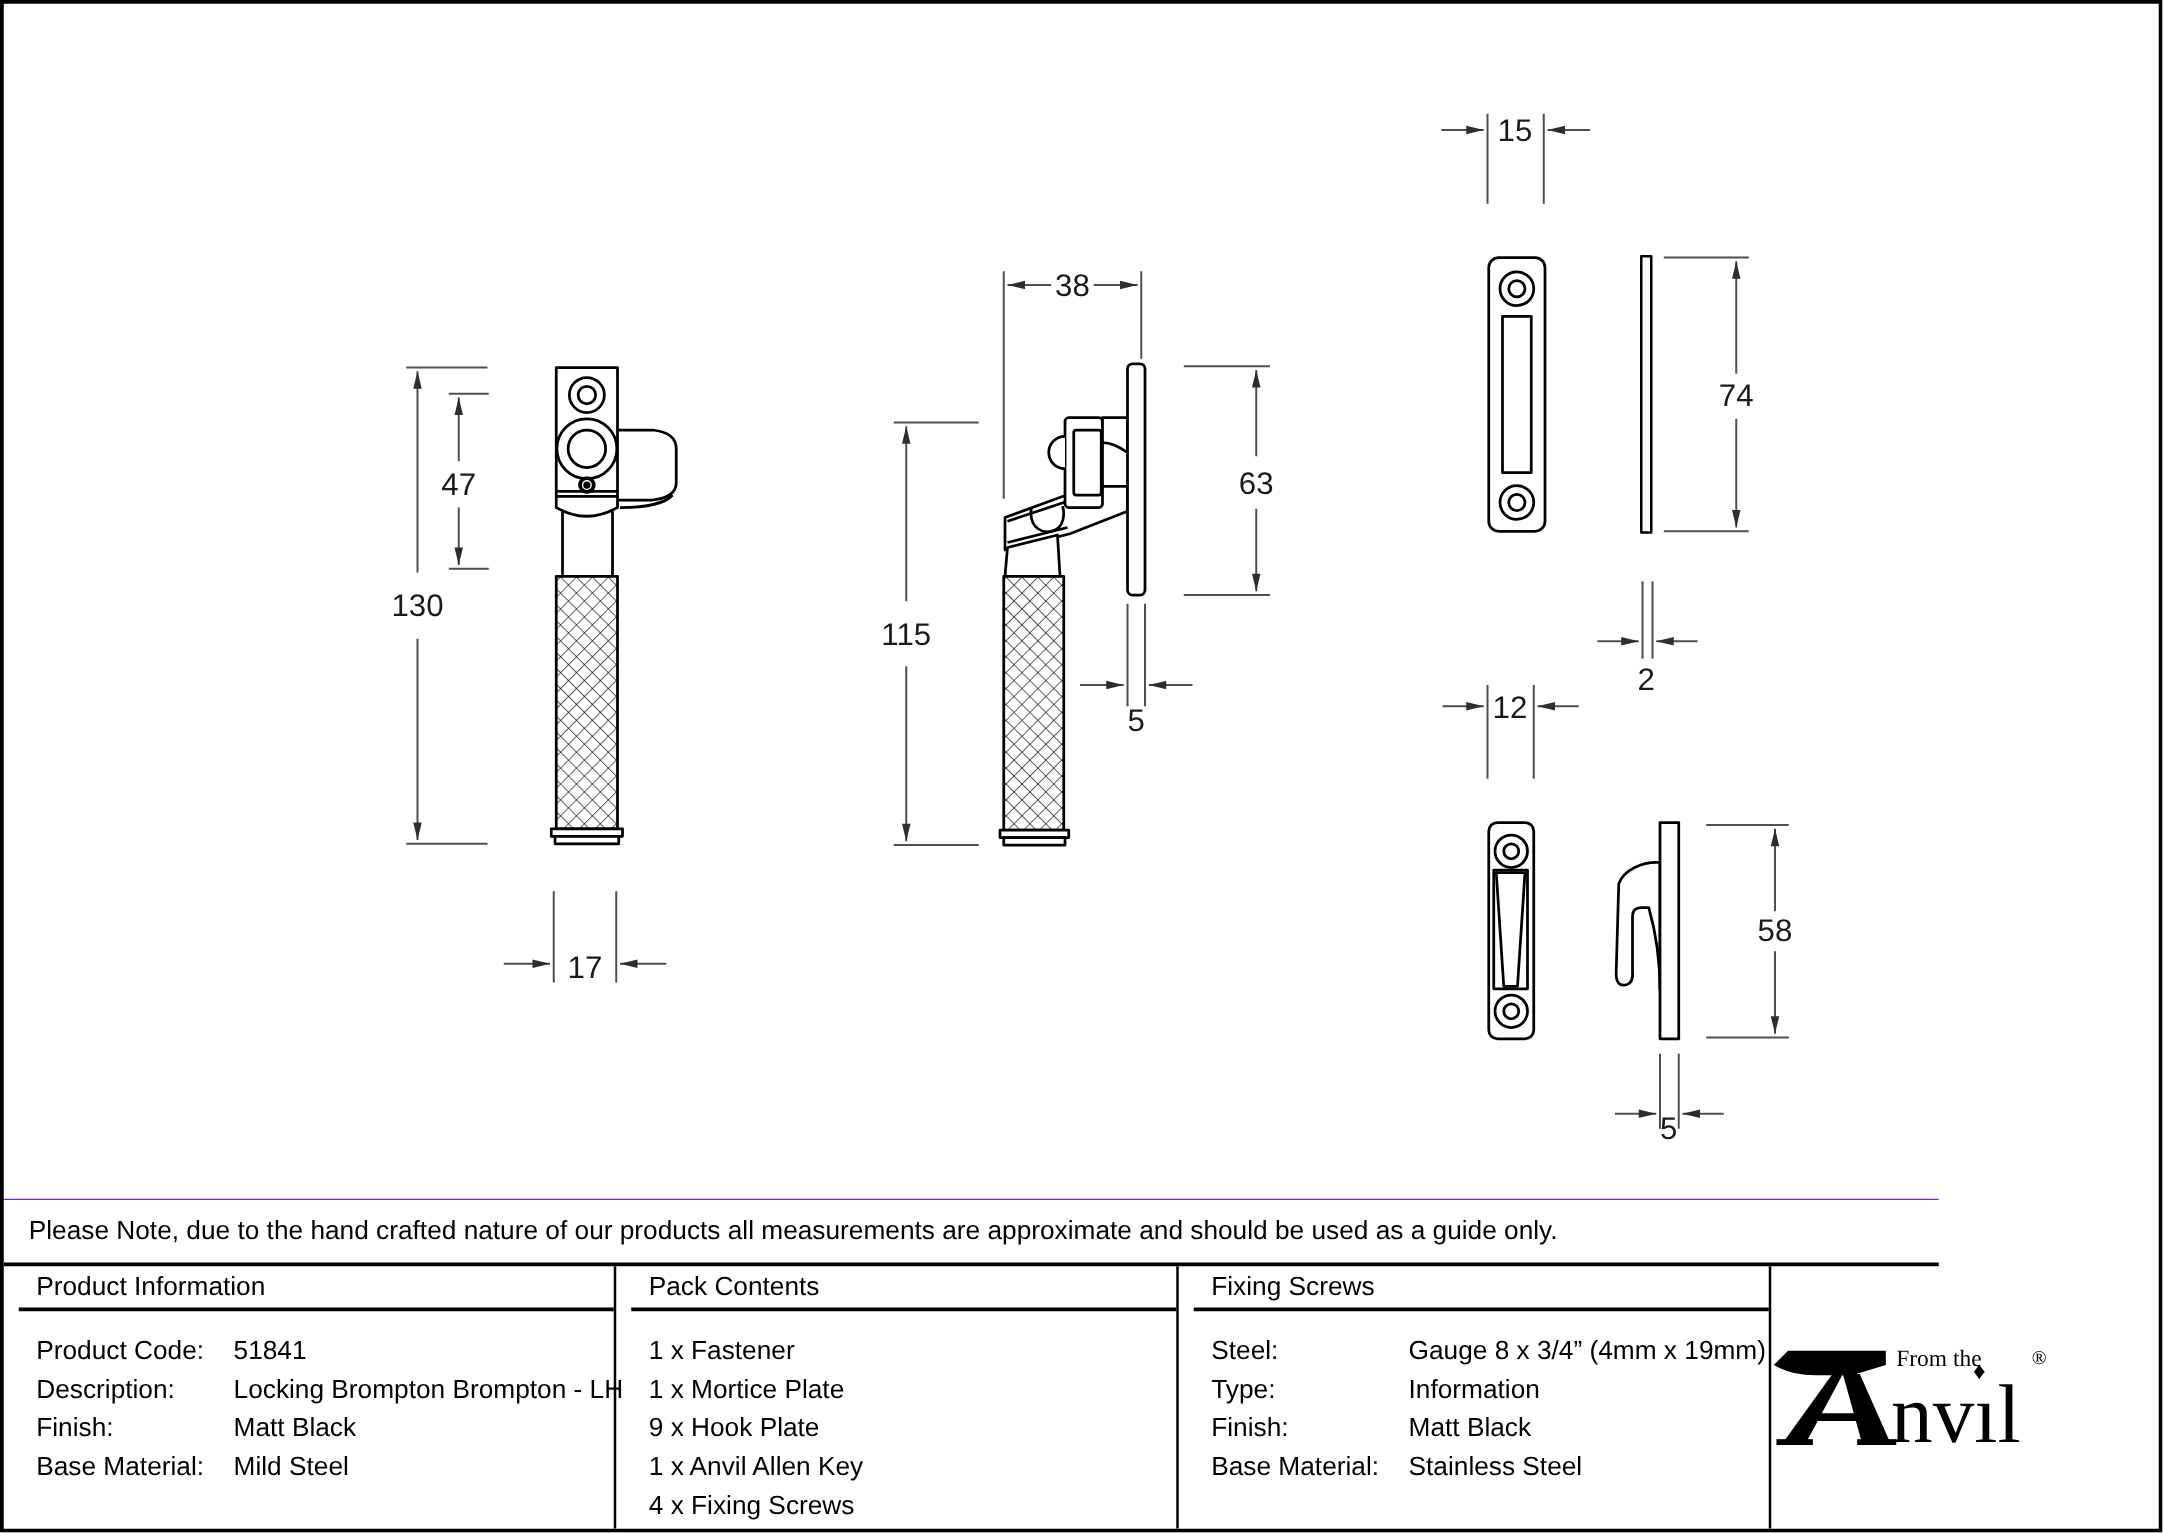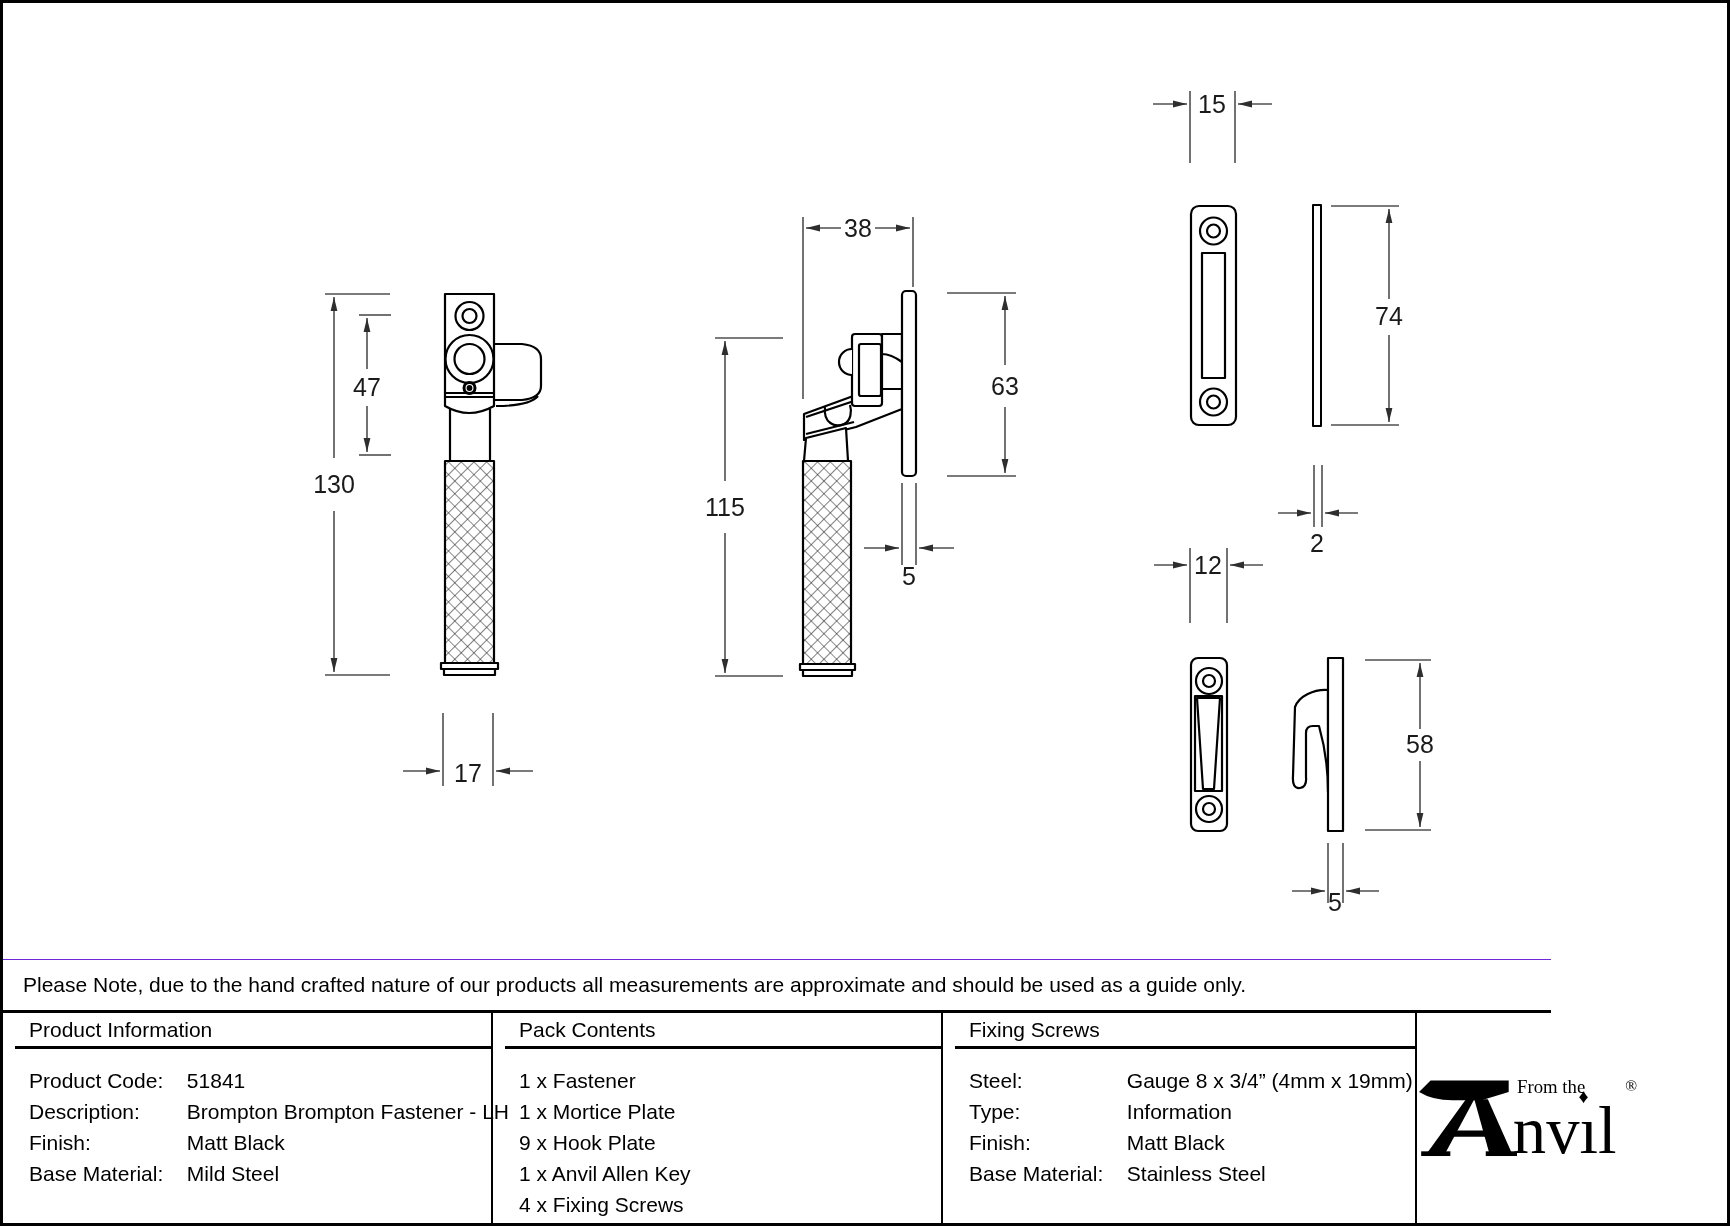--- a/index.html
+++ b/index.html
@@ -240,21 +240,21 @@
         <div class="cell-head">
           <span>Product Information</span>
         </div>
         <div class="cell-body">
           <div class="spec-row">
             <span class="lbl">Product Code:</span>
             <span class="val">51841</span>
           </div>
           <div class="spec-row">
             <span class="lbl">Description:</span>
-            <span class="val">Brompton Brompton Fastener - LH</span>
+            <span class="val">Locking Brompton Brompton - LH</span>
           </div>
           <div class="spec-row">
             <span class="lbl">Finish:</span>
             <span class="val">Matt Black</span>
           </div>
           <div class="spec-row">
             <span class="lbl">Base Material:</span>
             <span class="val">Mild Steel</span>
           </div>
         </div>

